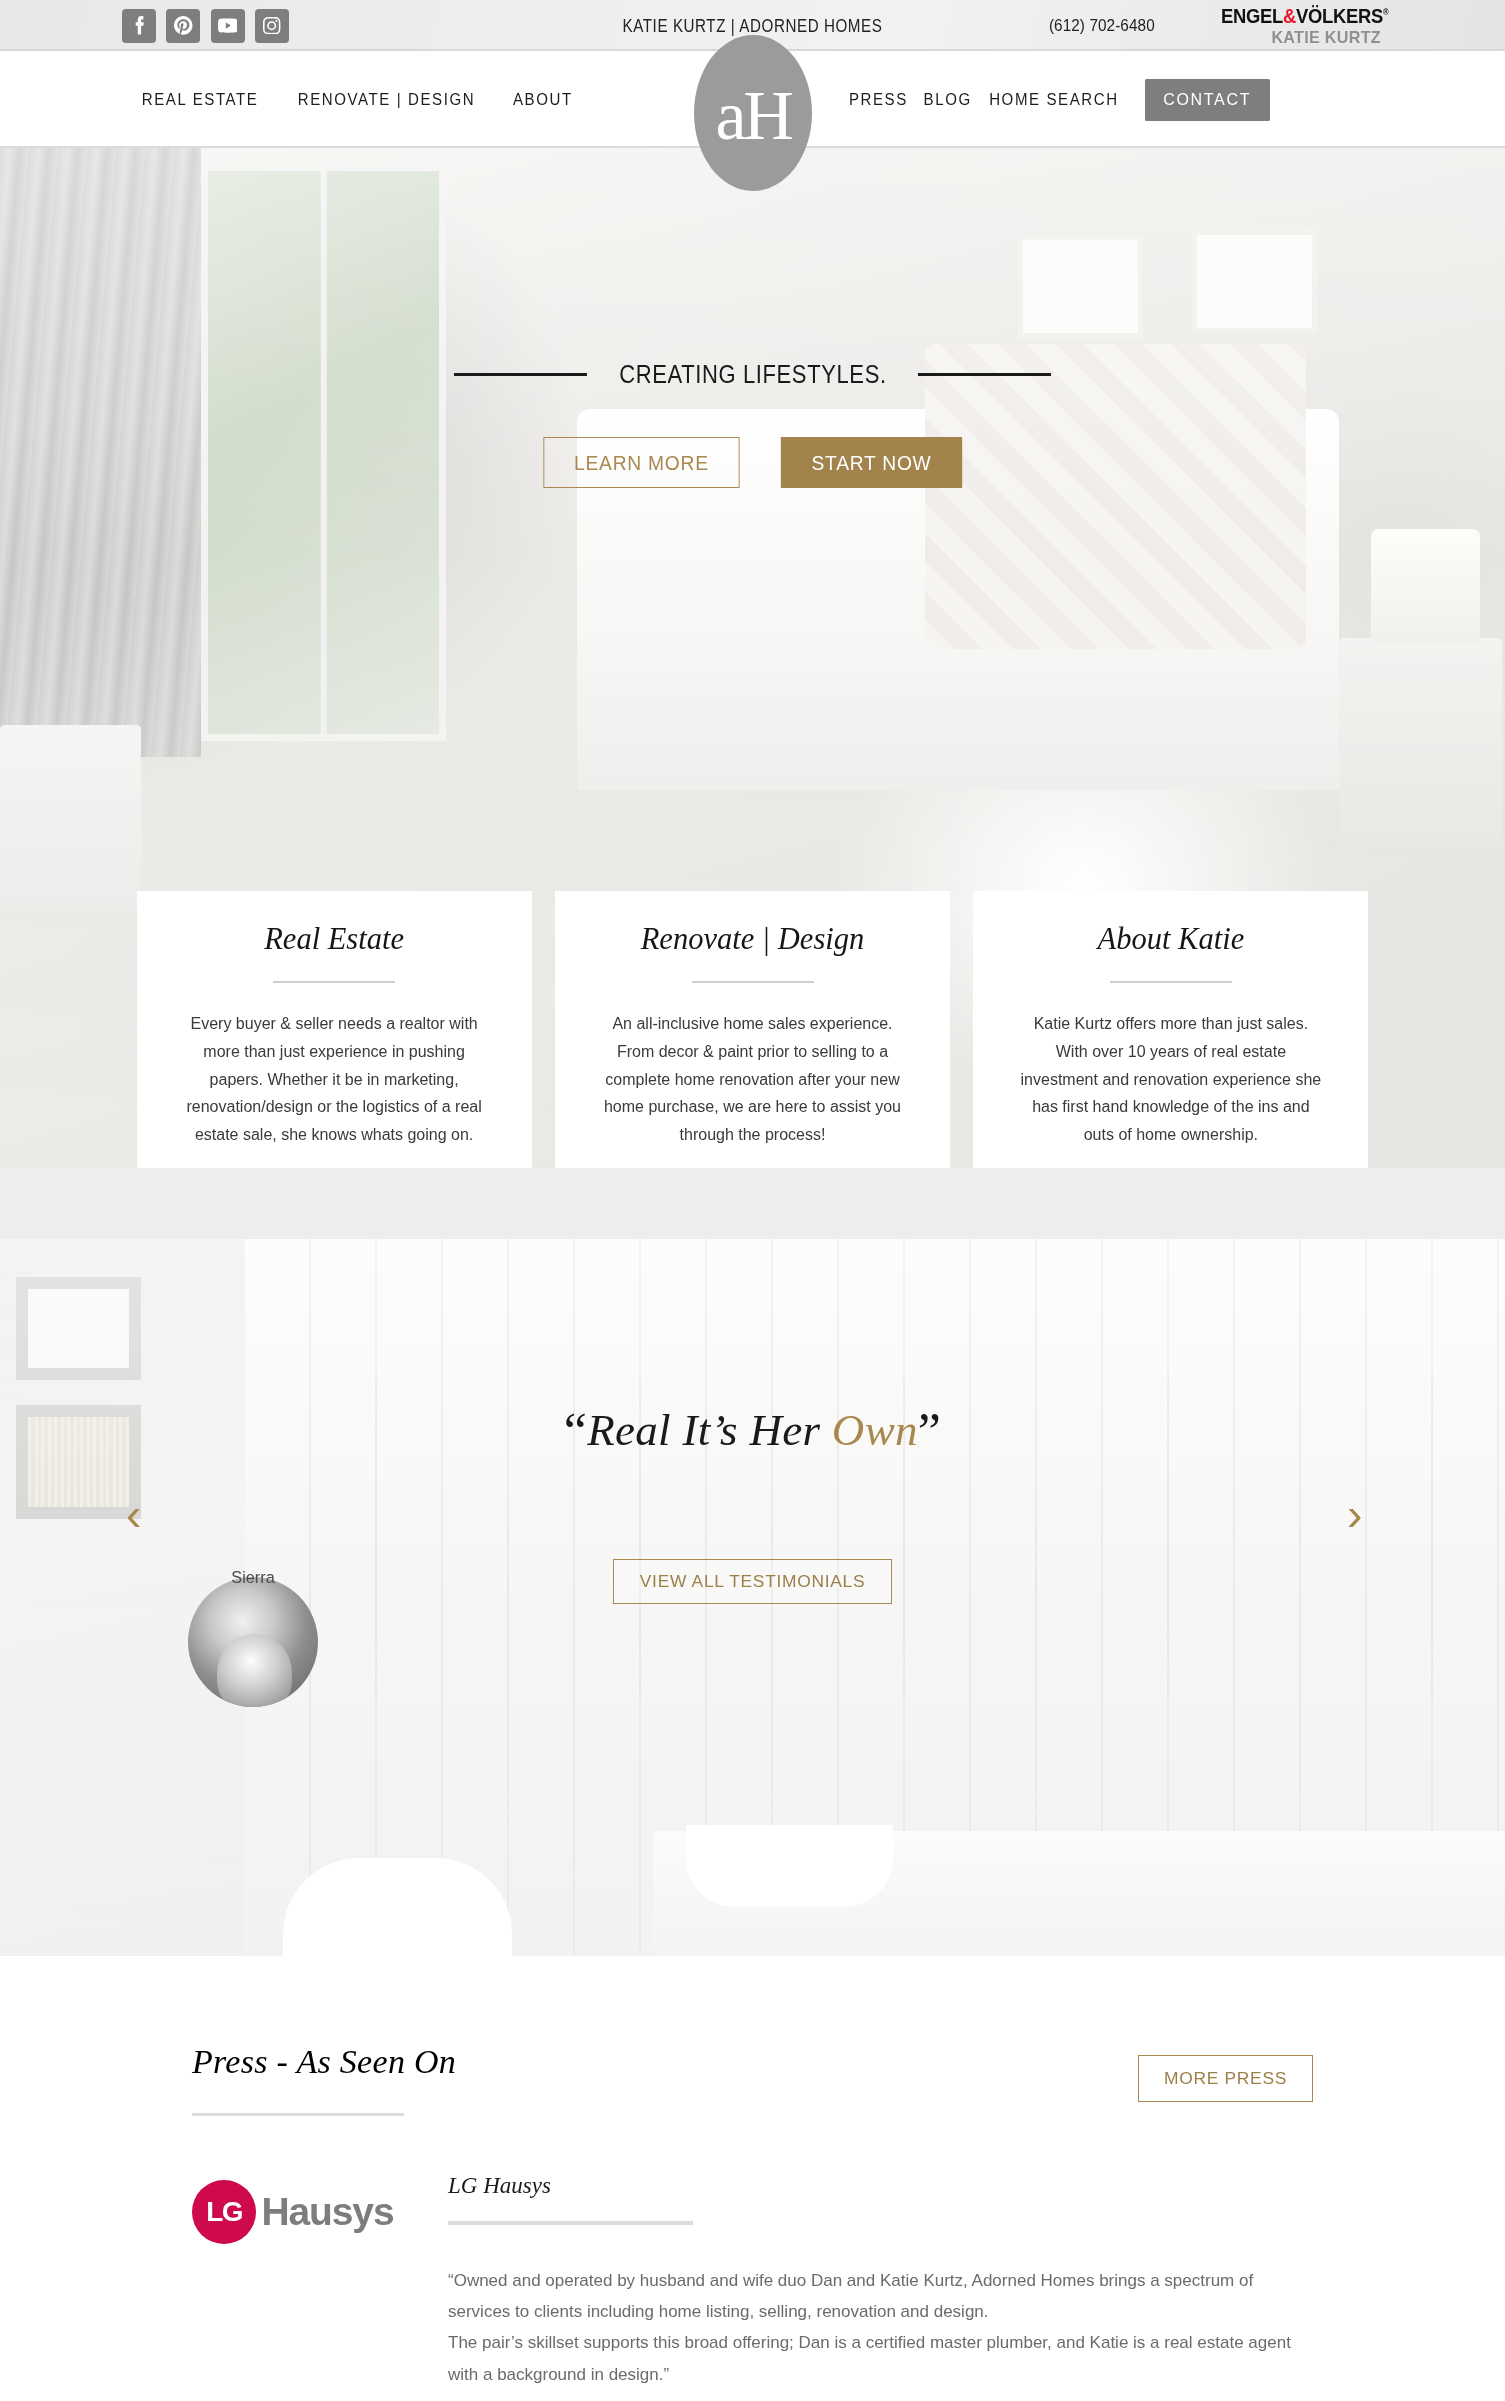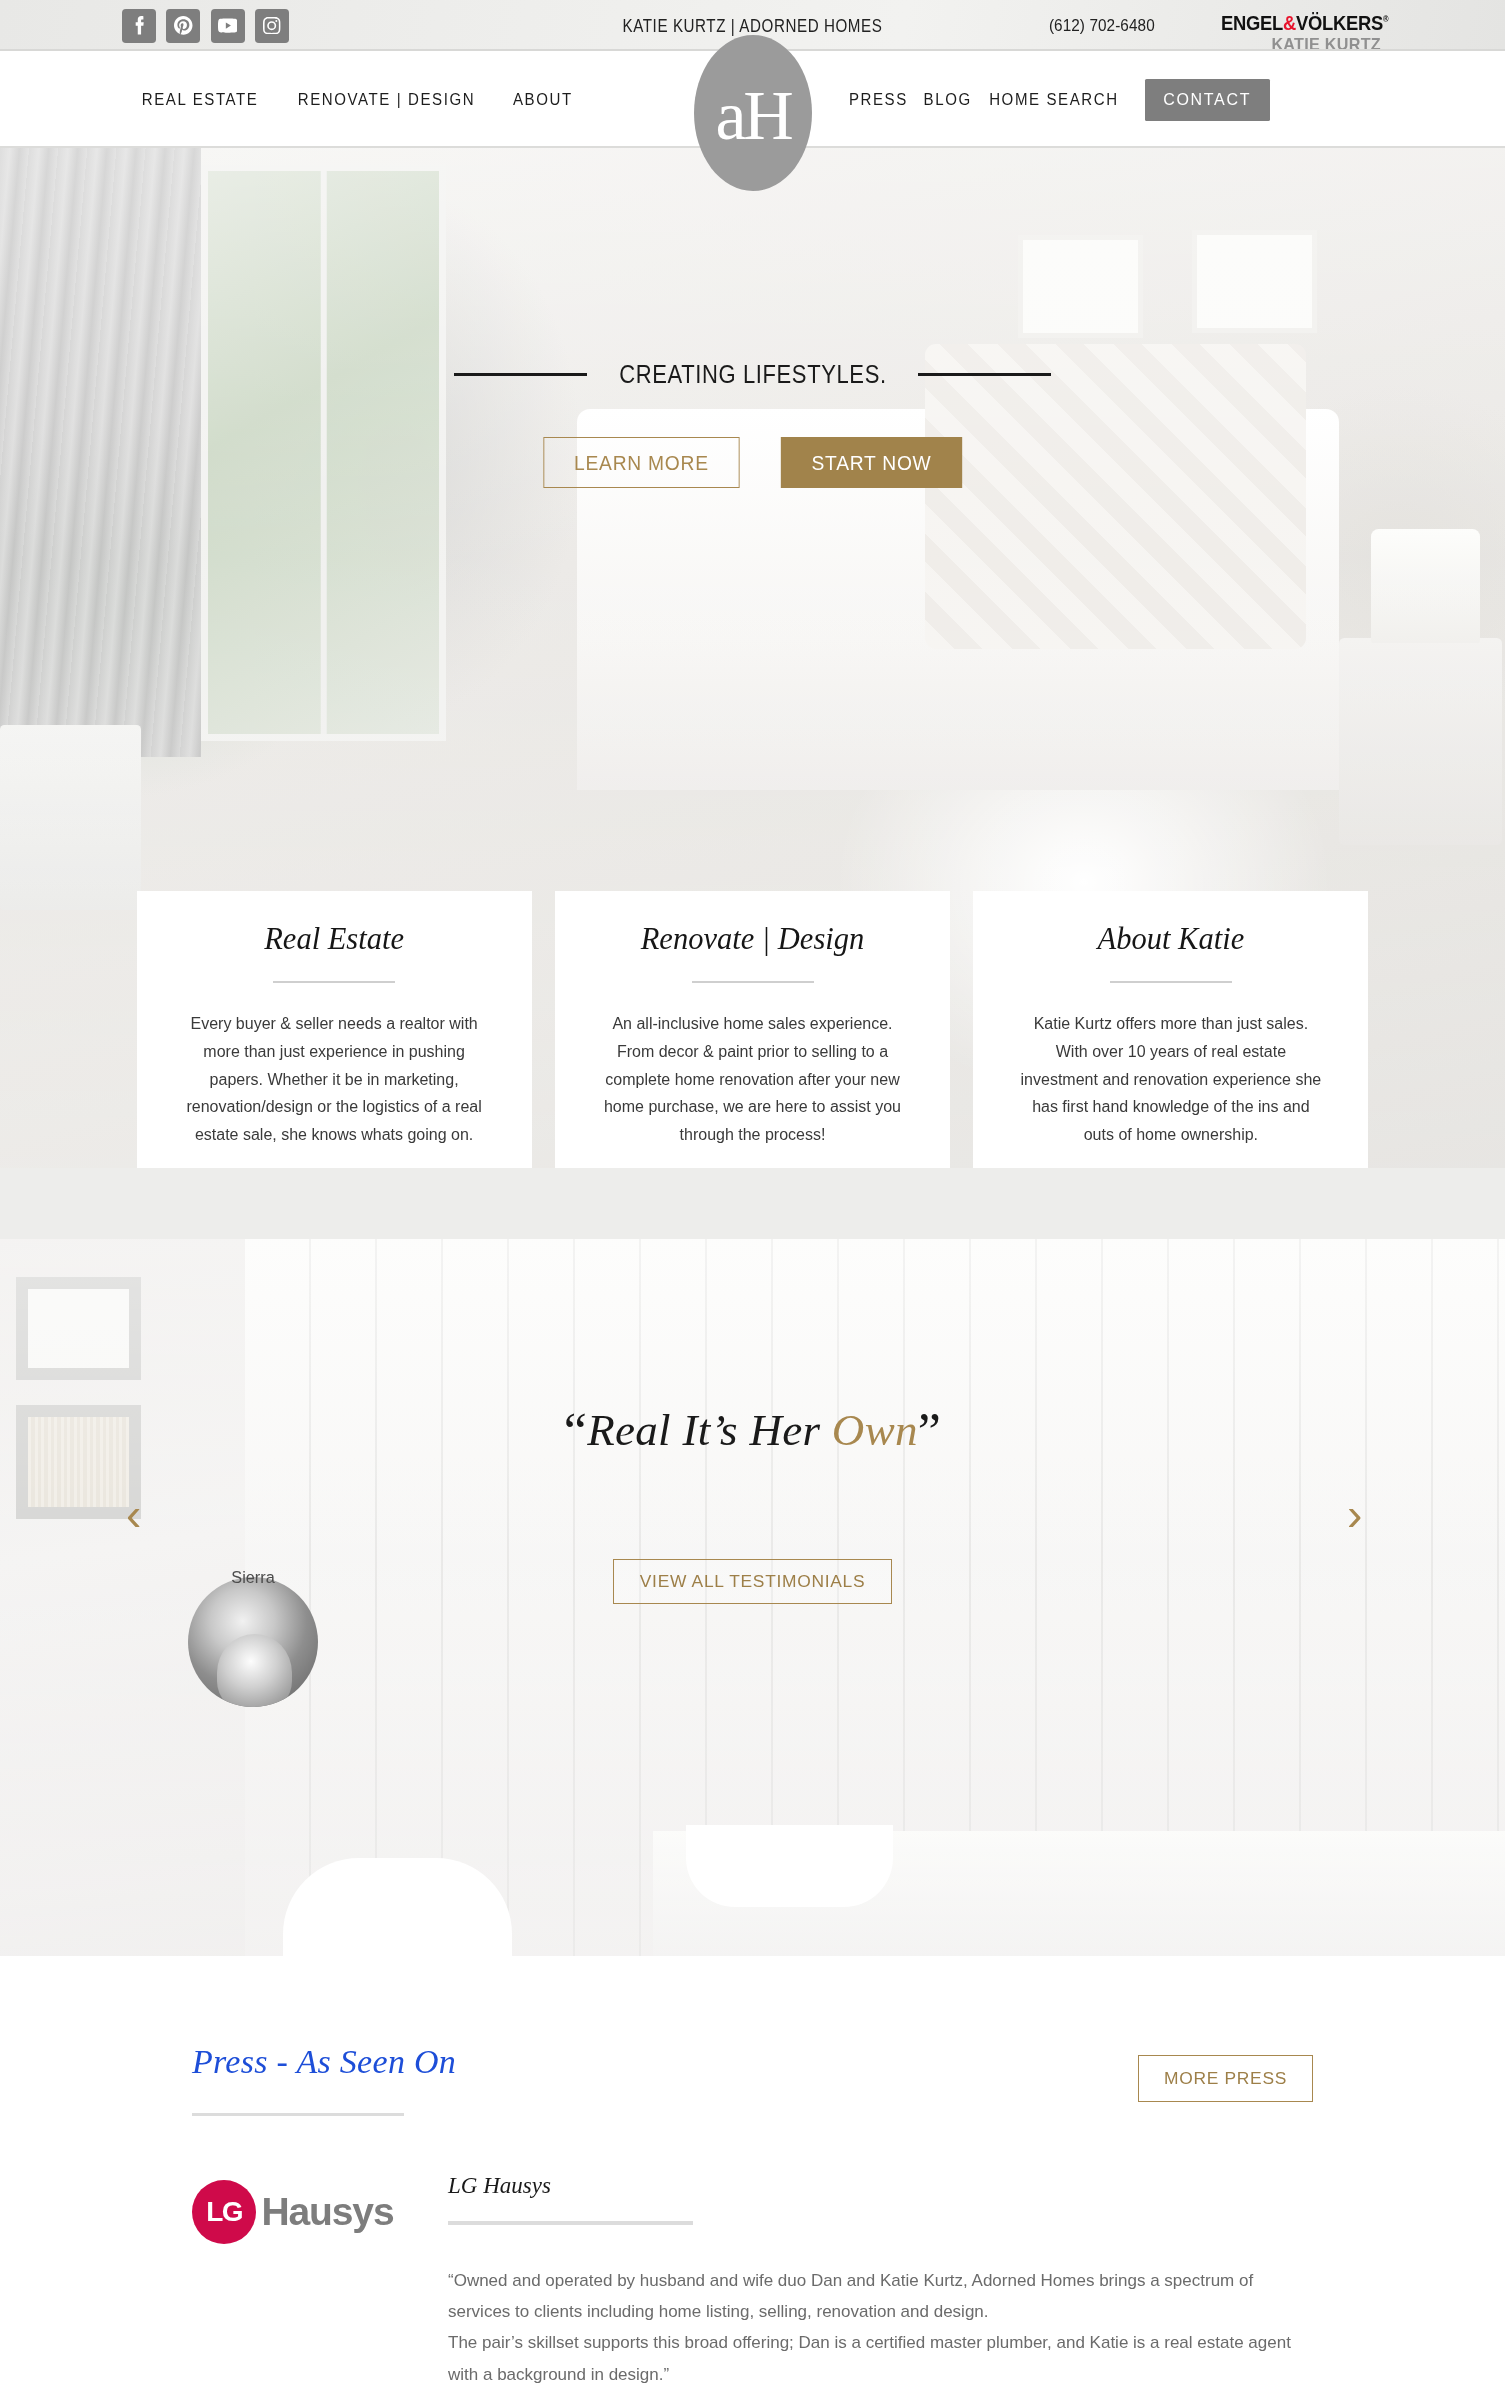--- a/index.html
+++ b/index.html
@@ -46,21 +46,21 @@
     position: absolute;
     left: 1043px;
     font-size: 17px;
     color: #222;
     letter-spacing: 0.1px;
     transform: scaleX(0.9);
   }
   .ev-logo {
     position: absolute;
     left: 1207px;
-    top: 13px;
+    top: 6px;
     width: 174px;
     text-align: right;
   }
   .ev-line1 {
     font-size: 20px; font-weight: bold; color: #111;
     letter-spacing: -0.3px; line-height: 1.0;
     transform: scaleX(0.92); transform-origin: right center;
     white-space: nowrap;
   }
   .ev-line1 .amp { color: #e8142d; }
@@ -361,21 +361,21 @@
     position: relative;
     background: #ffffff;
     padding: 87px 0 0 0;
     height: 482px;
   }
   .press-inner { width: 1121px; margin: 0 auto; position: relative; }
   .press-title {
     font-family: "Liberation Serif", serif;
     font-style: italic;
     font-size: 34px;
-    color: #1d4ed8;
+    color: #000000;
     letter-spacing: 0.3px;
   }
   .press-rule { width: 212px; height: 3.3px; background: #dcdcdc; margin-top: 32px; }
   .press-more {
     position: absolute; right: 0; top: 12px;
     border: 1.6px solid #a8884f;
     color: #9d7f48;
     background: #ffffff;
     font-size: 17.4px;
     letter-spacing: 0.7px;

